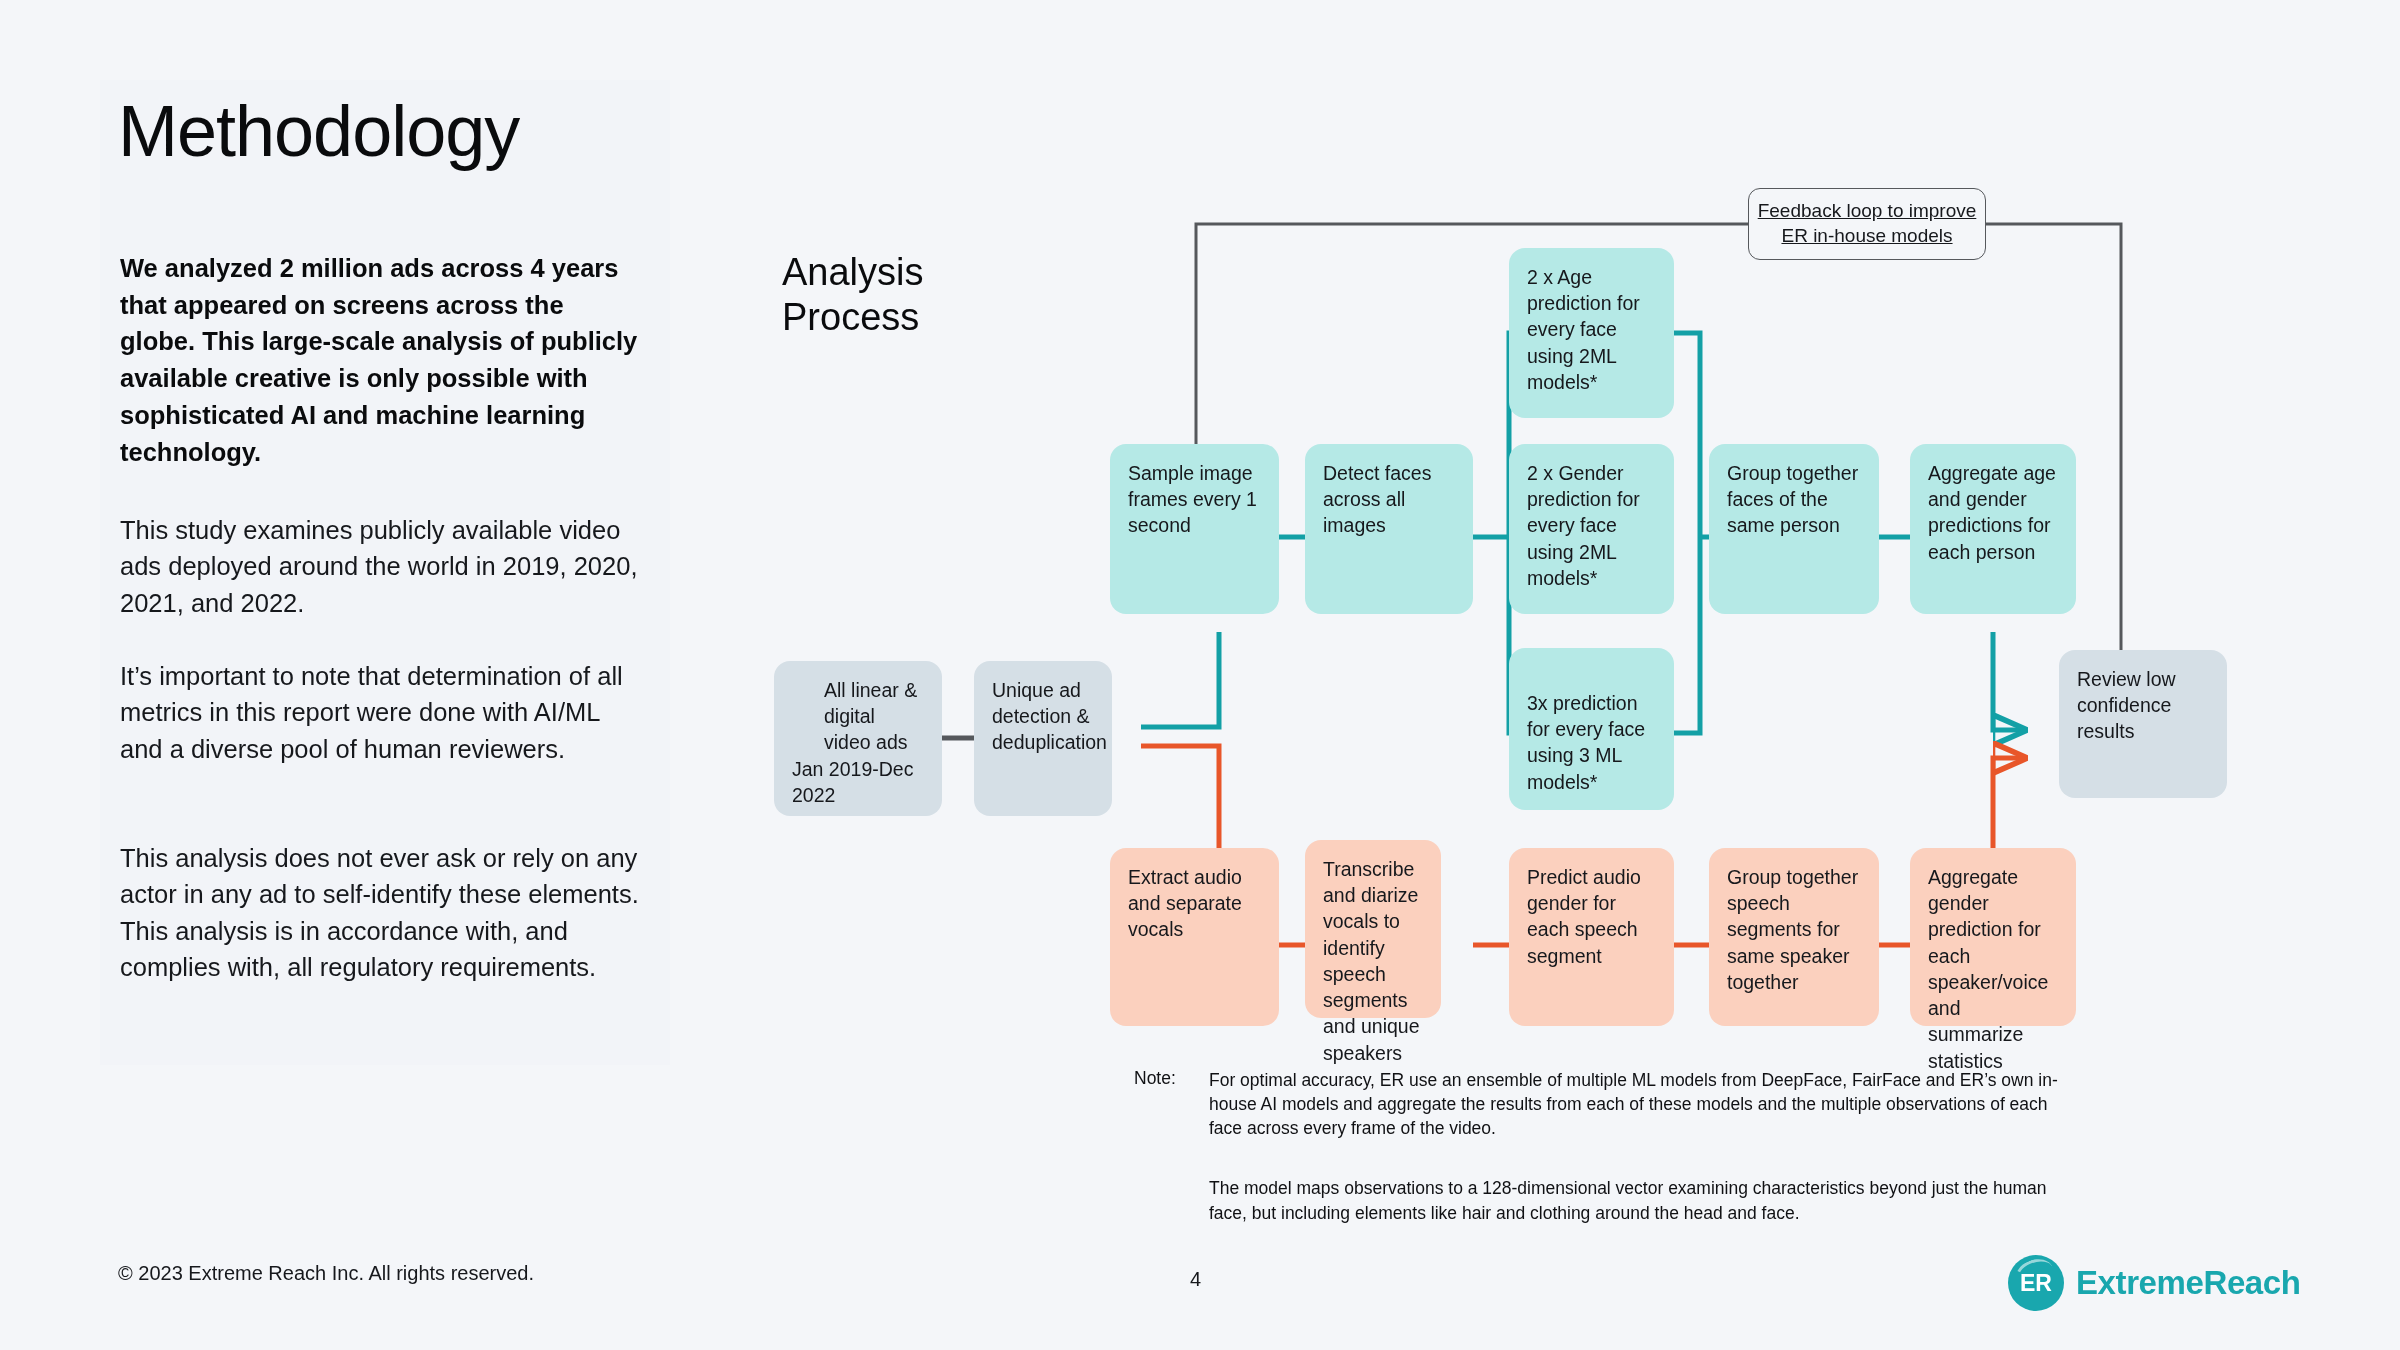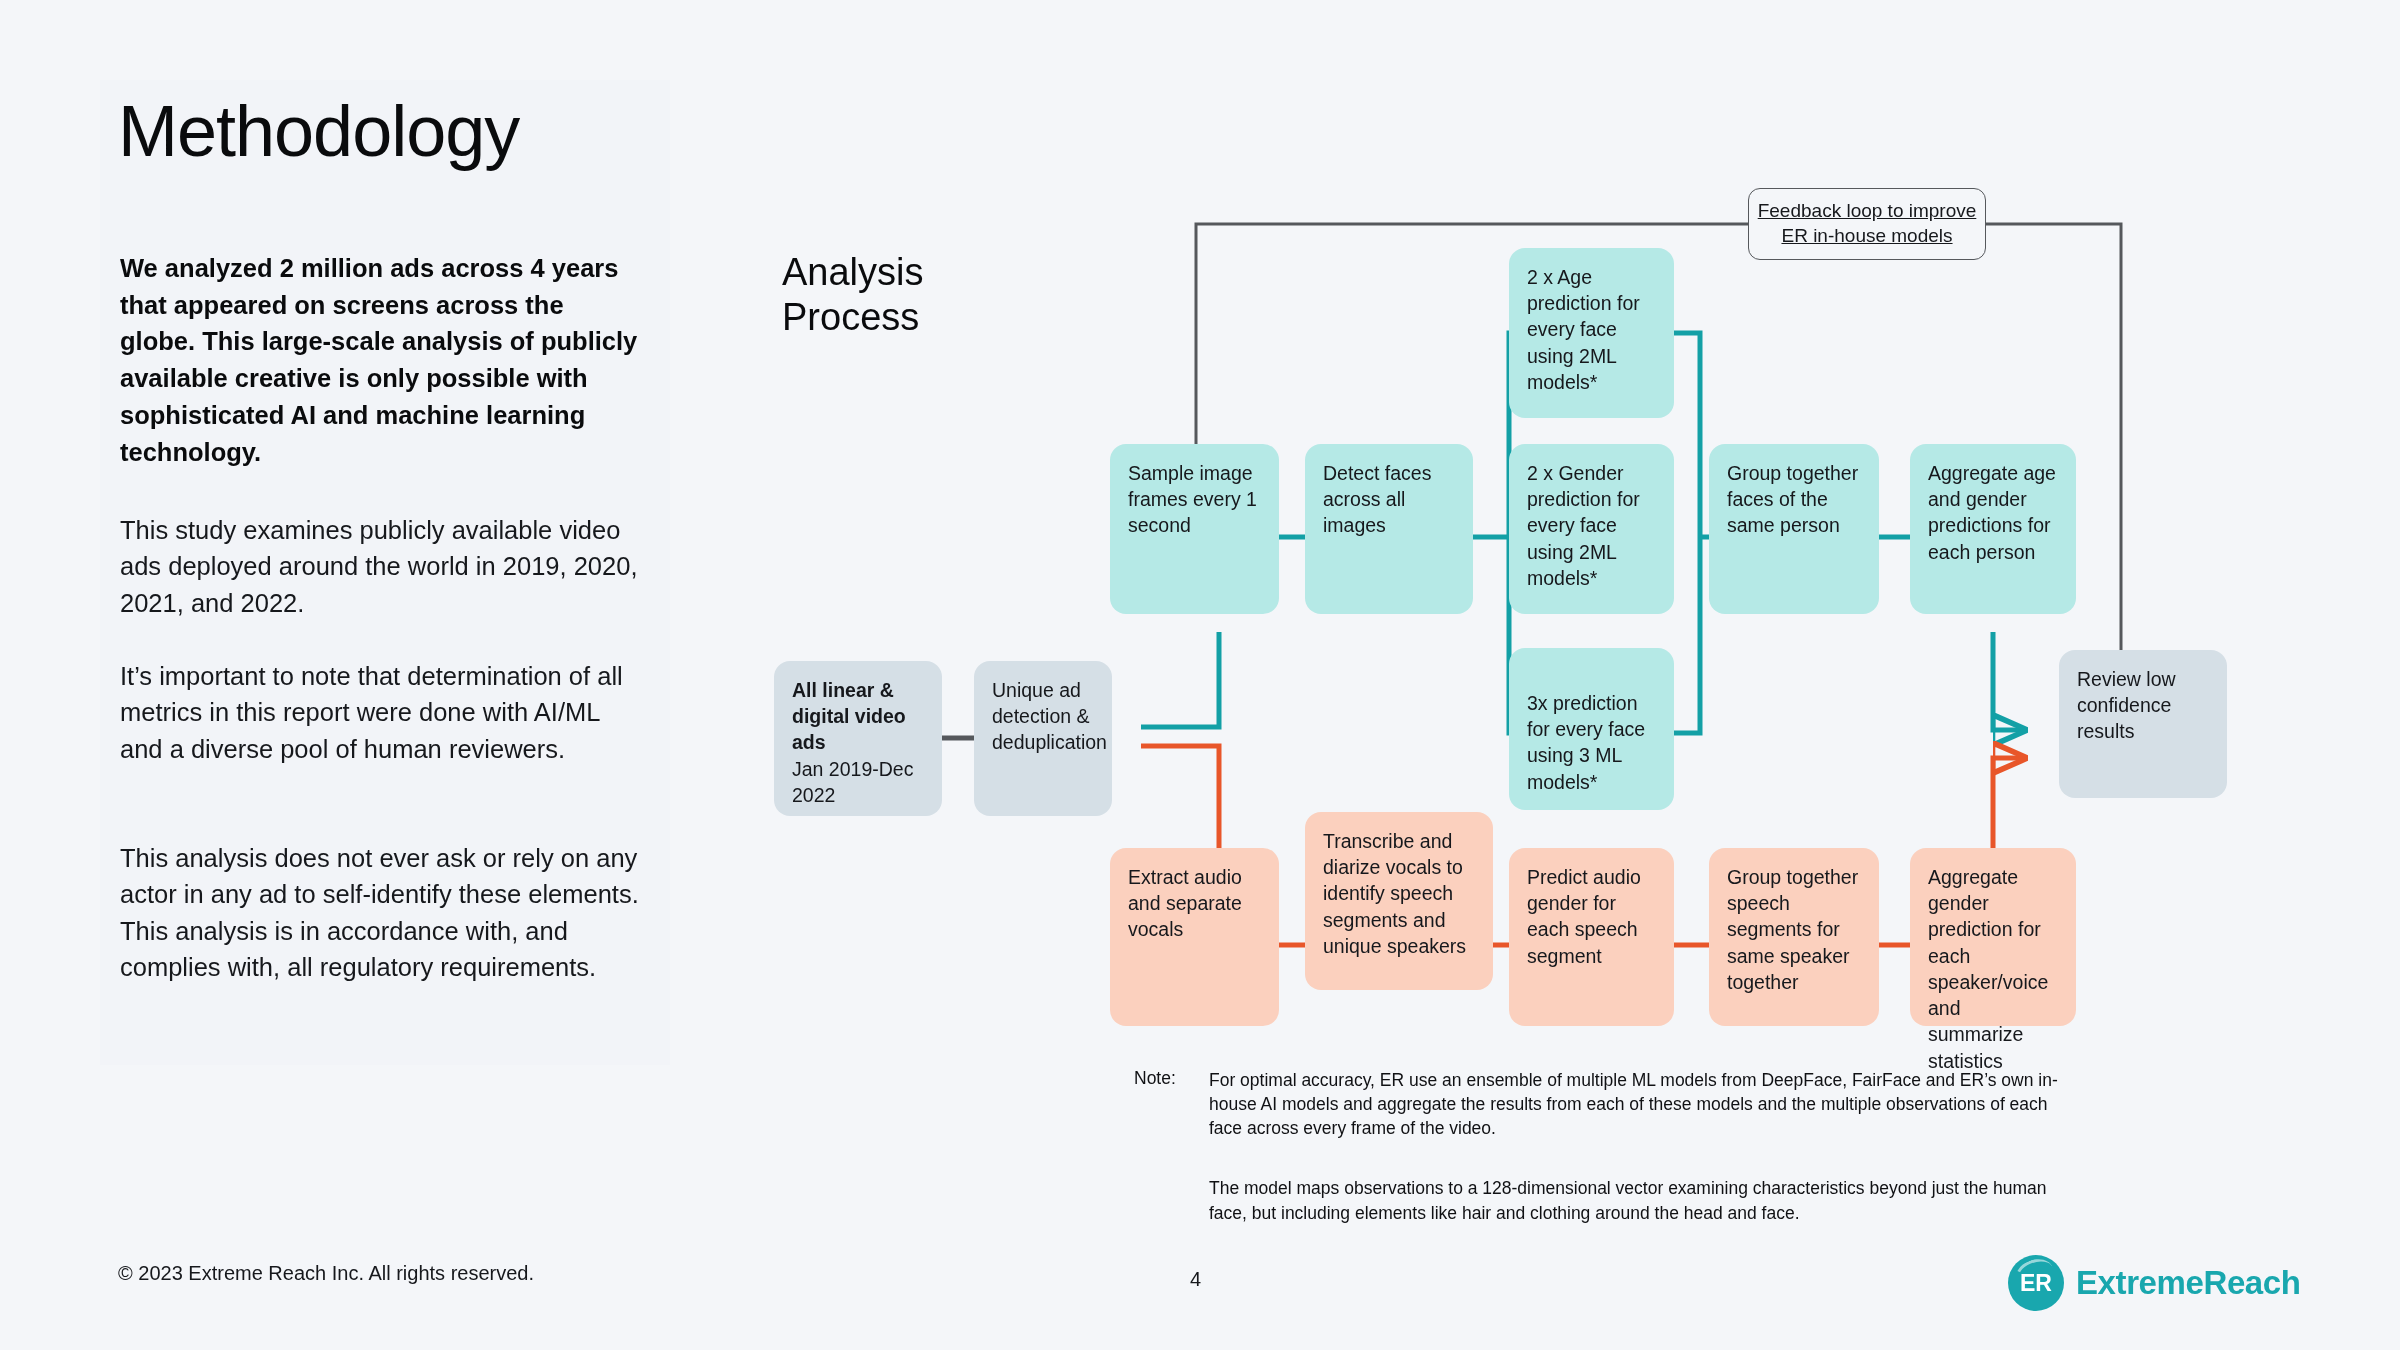--- a/index.html
+++ b/index.html
@@ -52,21 +52,21 @@
     position:absolute;border-radius:16px;
     box-sizing:border-box;
     padding:16px 18px 0 18px;
     font-size:19.5px;line-height:1.345;color:#16181c;
     z-index:3;
   }
   .node.teal{background:#b5e9e6;}
   .node.peach{background:#fbd0be;}
   .node.grey{background:#d5dfe6;}
 
-  .node .strong{font-weight:700;display:block;}
+  .node .strong{font-weight:400;display:block;margin-left:32px;}
 
   .feedback-box{
     position:absolute;
     background:#f4f6f9;
     border:1.6px solid #55585c;
     border-radius:12px;
     box-sizing:border-box;
     display:flex;align-items:center;justify-content:center;
     text-align:center;
     font-size:19px;line-height:1.3;color:#16181c;
@@ -254,21 +254,21 @@
   </div>
 
   <div class="node grey" style="left:2059px;top:650px;width:168px;height:148px;">
     <span>Review low confidence results</span>
   </div>
 
   <div class="node peach" style="left:1110px;top:848px;width:169px;height:178px;">
     <span>Extract audio and separate vocals</span>
   </div>
 
-  <div class="node peach" style="left:1305px;top:812px;width:188px;height:178px;">
+  <div class="node peach" style="left:1305px;top:840px;width:136px;height:178px;">
     <span>Transcribe and diarize vocals to identify speech segments and unique speakers</span>
   </div>
 
   <div class="node peach" style="left:1509px;top:848px;width:165px;height:178px;">
     <span>Predict audio gender for each speech segment</span>
   </div>
 
   <div class="node peach" style="left:1709px;top:848px;width:170px;height:178px;">
     <span>Group together speech segments for same speaker together</span>
   </div>

